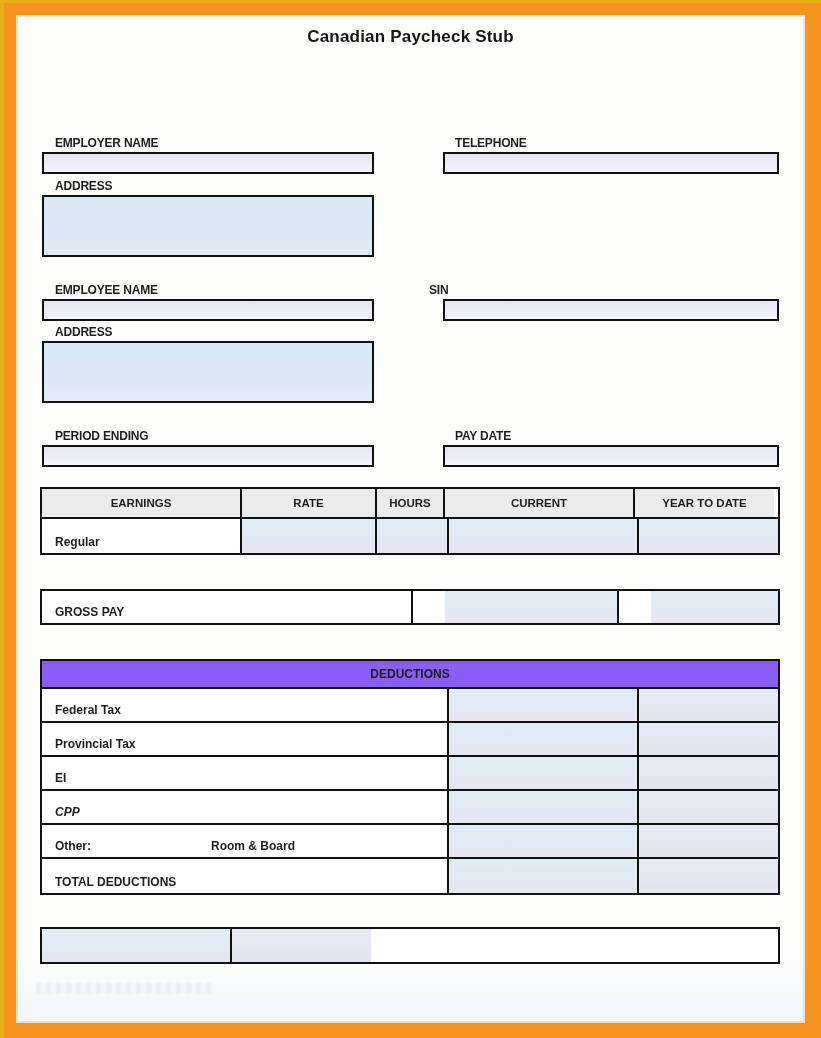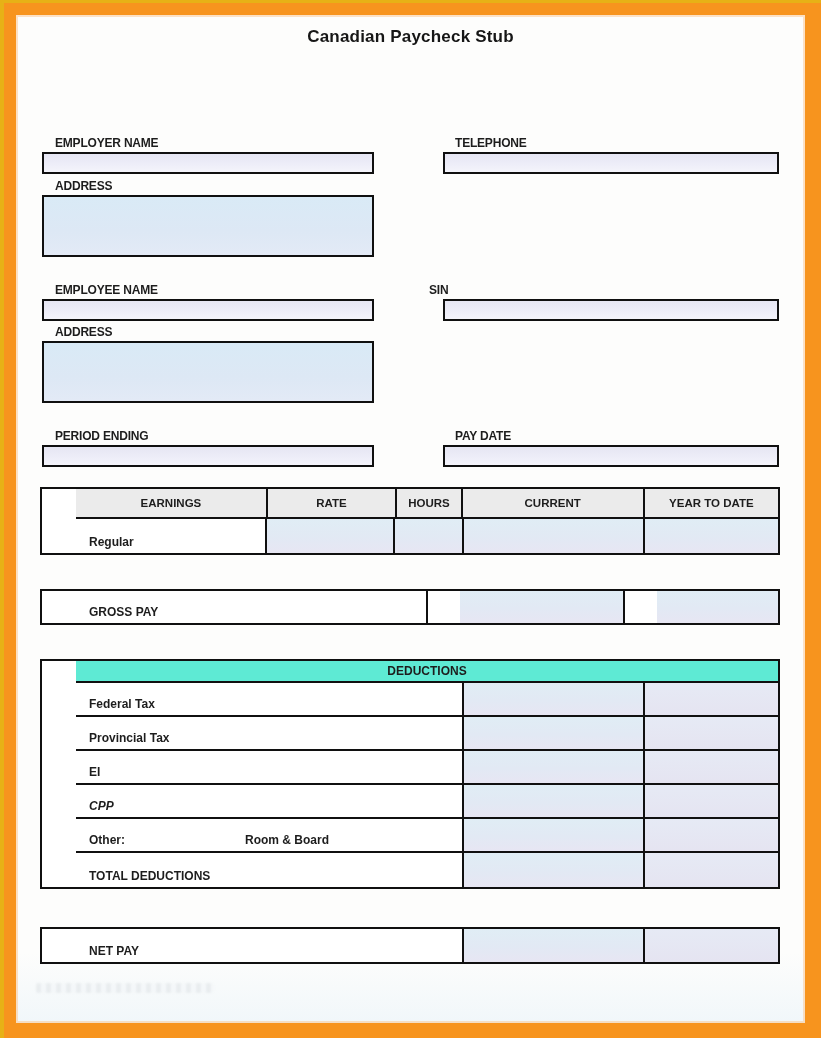--- a/index.html
+++ b/index.html
@@ -25,41 +25,41 @@
     position:absolute;font-size:12px;font-weight:700;color:#1d1d1d;
     letter-spacing:-0.2px;white-space:nowrap;
   }
   .field{
     position:absolute;border:2px solid #101010;
     background:linear-gradient(180deg,#E6E6F3 0%,#EDEDF8 55%,#F4F4FB 100%);
   }
   .areafield{
     background:linear-gradient(180deg,#D9EAF6 0%,#DDE8F5 60%,#E3EAF6 100%);
   }
-  .tbl{position:absolute;border:2px solid #101010;background:#fff;padding-left:34px;}
+  .tbl{position:absolute;border:2px solid #101010;background:#fff;}
   .trow{display:flex;width:100%;}
   .cell{
     border-right:2px solid #101010;display:flex;align-items:flex-end;
     padding:0 0 4px 13px;font-size:12px;font-weight:700;color:#1d1d1d;
     background:#fff;overflow:hidden;
   }
   .cell:last-child{border-right:none;}
   .hcell{
     align-items:center;justify-content:center;padding:0;
     background:#EBEBEB;font-size:11.5px;
   }
   .vcell{
     background:linear-gradient(180deg,#E0EDF5 0%,#E2E9F4 55%,#E7E6F3 100%);
   }
   .vcell-lav{
     background:linear-gradient(180deg,#E6EAF5 0%,#E5E4F1 100%);
   }
   .bline{border-bottom:2px solid #101010;}
   .dhead{
-    height:22px;background:#5eead4;border-bottom:2px solid #101010;
+    height:28px;background:#8b5cf6;border-bottom:2px solid #101010;
     display:flex;align-items:center;justify-content:center;
     font-size:12px;font-weight:700;color:#1d1d1d;
   }
   .sublabel{margin-left:120px;font-weight:700;}
   .watermark{
     position:absolute;left:20px;top:968px;width:178px;height:10px;
     background:repeating-linear-gradient(90deg,
       rgba(150,158,170,.30) 0 5px, rgba(205,210,218,.12) 5px 10px);
     filter:blur(1.2px);opacity:.45;border-radius:2px;
   }
@@ -156,21 +156,20 @@
     </div>
     <div class="trow" style="height:34px;">
       <div class="cell" style="width:407px;">TOTAL DEDUCTIONS</div>
       <div class="cell vcell" style="width:190px;"></div>
       <div class="cell vcell-lav" style="width:139px;"></div>
     </div>
   </div>
 
   <div class="tbl" style="left:24px;top:912px;width:740px;">
     <div class="trow" style="height:33px;">
-      <div class="cell" style="width:407px;">NET PAY</div>
       <div class="cell vcell" style="width:190px;"></div>
       <div class="cell vcell-lav" style="width:139px;"></div>
     </div>
   </div>
 
   <div class="watermark"></div>
 
 </div>
 
 </body></html>

